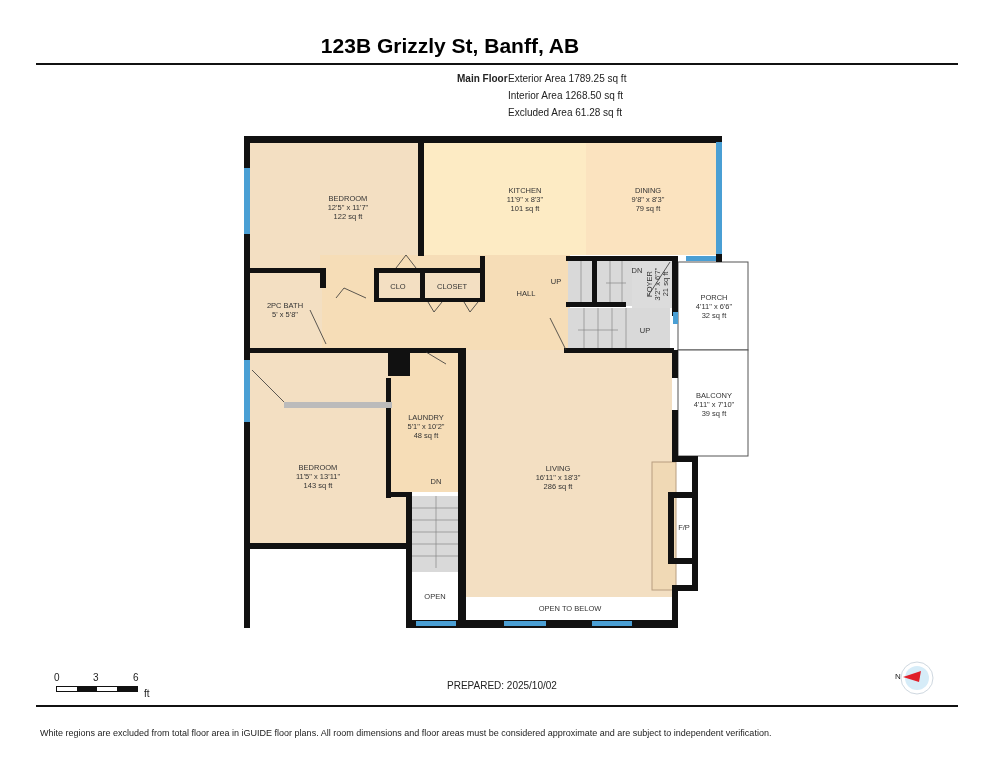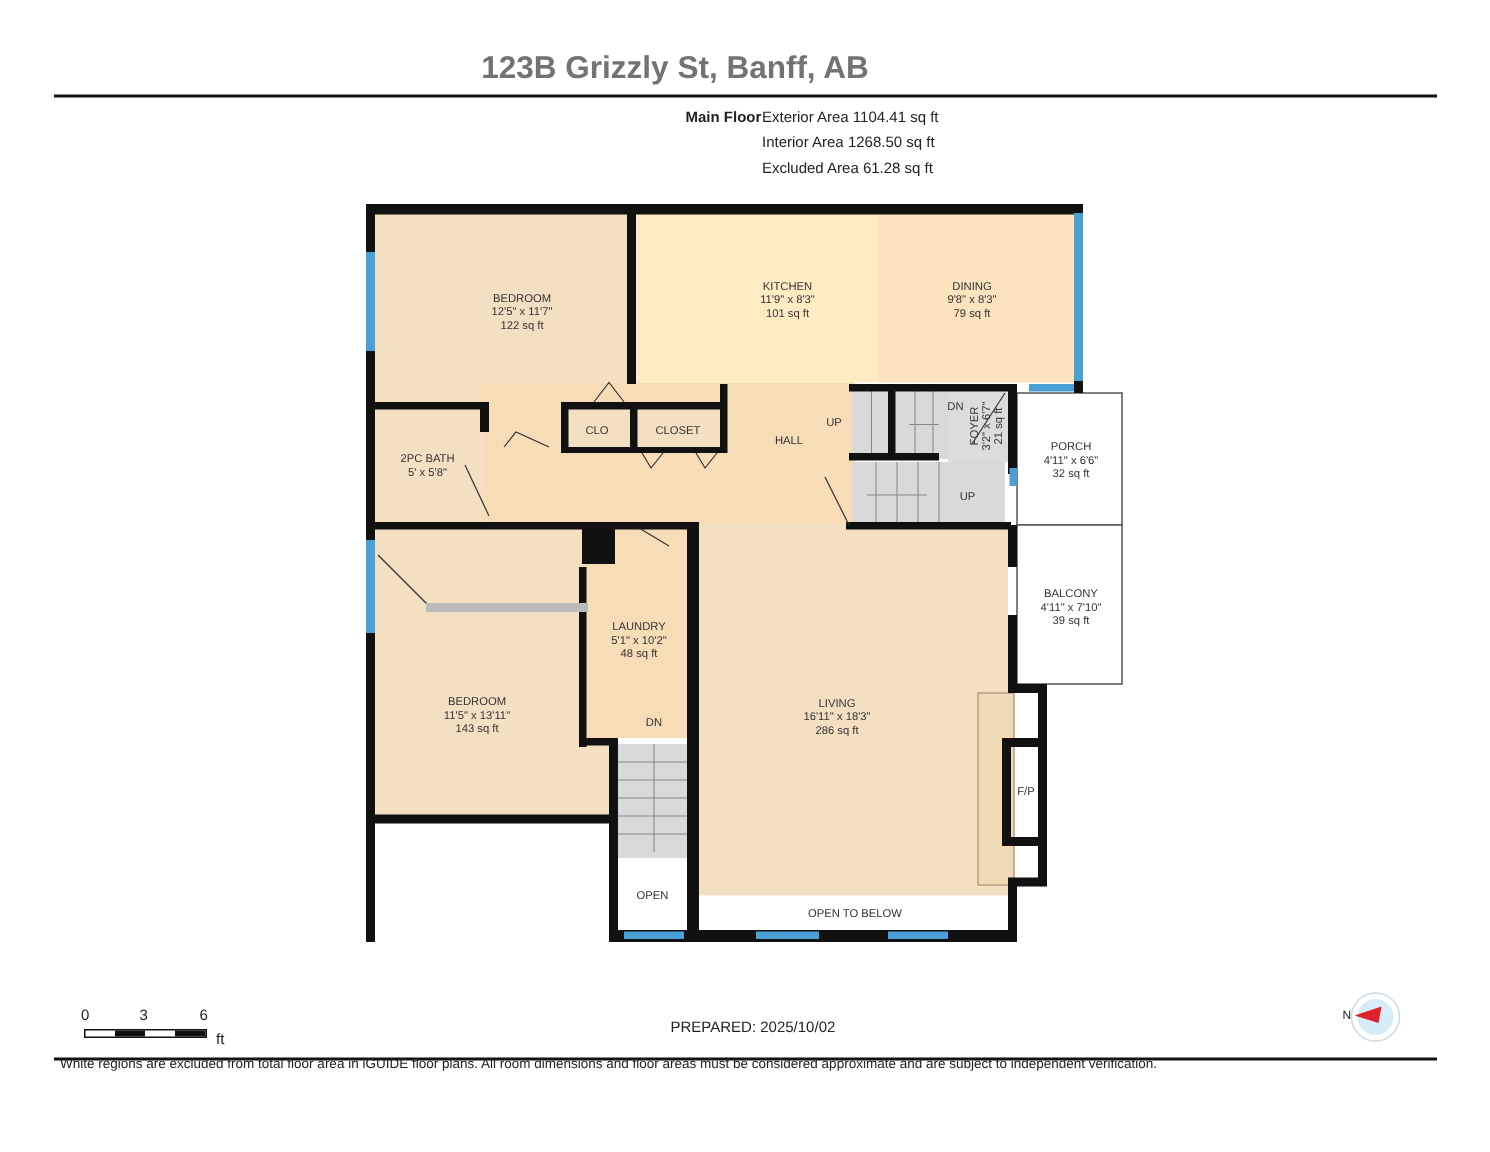--- a/index.html
+++ b/index.html
@@ -1,38 +1,38 @@
 <!DOCTYPE html>
 <html><head>
 <meta charset="utf-8">
 <style>
   html, body { margin:0; padding:0; background:#ffffff; }
   body { width:993px; height:768px; position:relative; overflow:hidden; font-family:"Liberation Sans", sans-serif; color:#222; }
-  .title { position:absolute; left:0; width:900px; top:34px; text-align:center; font-size:21px; font-weight:bold; color:#737373; }
+  .title { position:absolute; left:0; width:900px; top:34px; text-align:center; font-size:21px; font-weight:bold; color:#000000; }
   .rule { position:absolute; left:36px; width:922px; height:2px; background:#111; }
   .areas { position:absolute; left:445px; top:70px; font-size:10px; line-height:17px; }
   .areas .floor { position:absolute; left:12px; top:0; font-weight:bold; width:60px; }
   .areas .lines { position:absolute; left:63px; top:0; white-space:nowrap; }
   .plan { position:absolute; left:0; top:0; }
   .lbl { font-family:"Liberation Sans", sans-serif; font-size:7.5px; fill:#333; text-anchor:middle; }
   .scale { position:absolute; left:52px; top:672px; font-size:10px; }
   .prepared { position:absolute; left:447px; top:680px; font-size:10px; color:#222; }
-  .footer { position:absolute; left:40px; top:704px; font-size:9px; color:#222; white-space:nowrap; }
+  .footer { position:absolute; left:40px; top:728px; font-size:9px; color:#222; white-space:nowrap; }
   .compass { position:absolute; left:893px; top:660px; }
 </style>
 </head>
 <body>
 
 <div class="title">123B Grizzly St, Banff, AB</div>
 <div class="rule" style="top:63px"></div>
 
 <div class="areas">
   <div class="floor">Main Floor</div>
   <div class="lines">
-    <div>Exterior Area 1104.41 sq ft</div>
+    <div>Exterior Area 1789.25 sq ft</div>
     <div>Interior Area 1268.50 sq ft</div>
     <div>Excluded Area 61.28 sq ft</div>
   </div>
 </div>
 
 <svg class="plan" width="993" height="768">
 
   <rect x="248" y="142" width="172" height="128" fill="#f3dfc2"></rect>
   <rect x="424" y="142" width="162" height="113" fill="#fdebc4"></rect>
   <rect x="586" y="142" width="130" height="113" fill="#fbe3bf"></rect>

